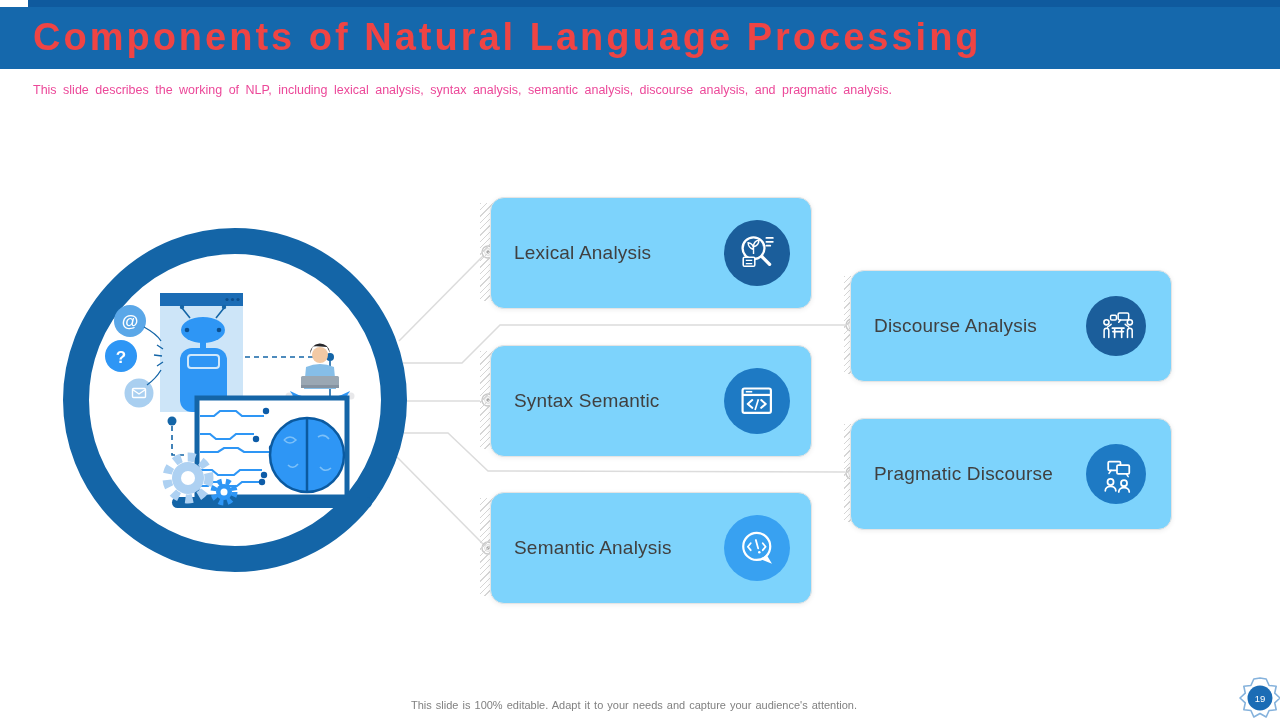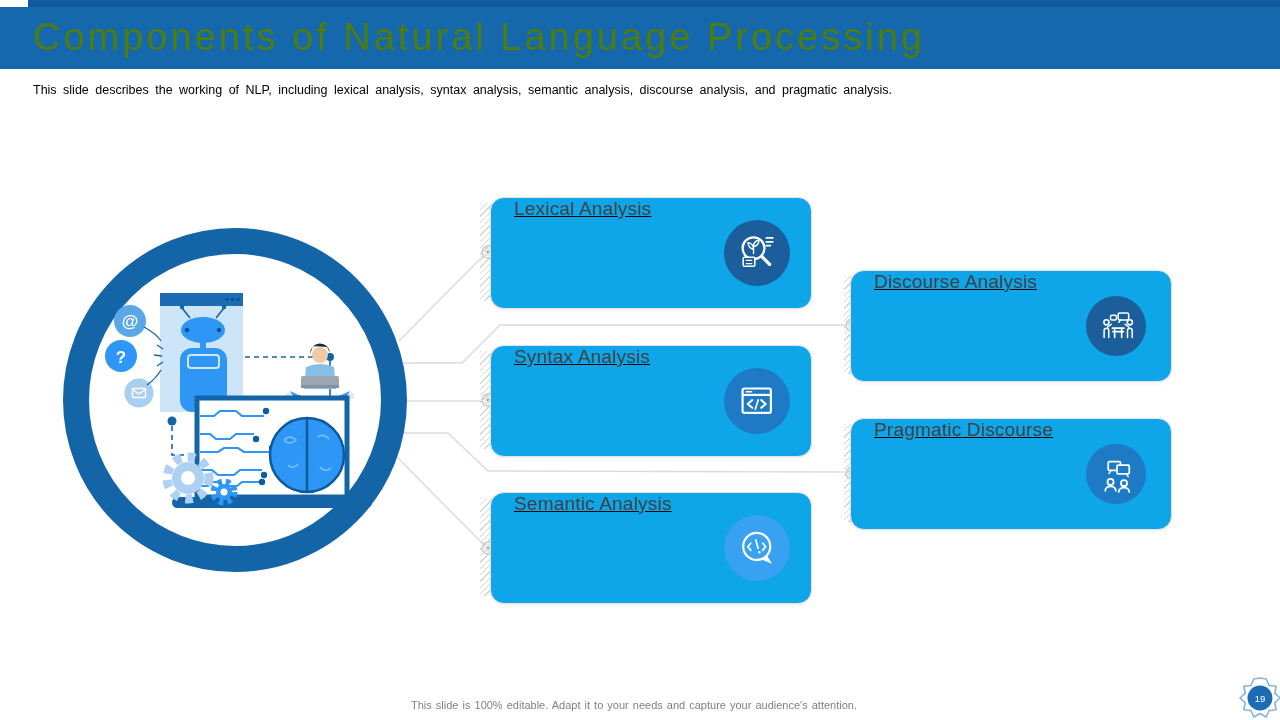--- a/index.html
+++ b/index.html
@@ -2,30 +2,30 @@
 <html><head>
 <meta charset="utf-8">
 <style>
   html,body{margin:0;padding:0;background:#fff;}
   #slide{position:relative;width:1280px;height:720px;background:#ffffff;overflow:hidden;
          font-family:"Liberation Sans", sans-serif;}
   
   .hdr-strip{position:absolute;left:28px;right:0;top:0;height:7px;background:#0f5a9e;}
   .hdr-bar{position:absolute;left:0;right:0;top:7px;height:62px;background:#1568ac;}
   .hdr-title{position:absolute;left:33px;top:7px;height:50px;line-height:60px;
-             font-size:38px;font-weight:400;letter-spacing:3px;color:#4d7c0f;white-space:nowrap;}
-  .subtitle{position:absolute;left:33px;top:83px;font-size:12.5px;color:#000000;word-spacing:3px;}
+             font-size:38px;font-weight:700;letter-spacing:3px;color:#ef4444;white-space:nowrap;}
+  .subtitle{position:absolute;left:33px;top:83px;font-size:12.5px;color:#ec4899;word-spacing:3px;}
   
   #wires{position:absolute;left:0;top:0;z-index:0;}
   
   .hatch{position:absolute;width:13px;z-index:1;
          background:repeating-linear-gradient(135deg,#d6d6d6 0 1px,transparent 1px 4.5px);}
   
-  .card{position:absolute;width:320px;height:110px;background:#0ea5e9;border:1px solid #e4e4e4;
-        border-radius:14px;box-shadow:0 1px 5px rgba(0,0,0,0.07);z-index:2;display:flex;text-decoration:underline;}
+  .card{position:absolute;width:320px;height:110px;background:#7dd3fc;border:1px solid #e4e4e4;
+        border-radius:14px;box-shadow:0 1px 5px rgba(0,0,0,0.07);z-index:2;display:flex;align-items:center;}
   .card-label{font-size:19px;color:#404040;letter-spacing:0.2px;padding-left:23px;}
   .icon-circle{position:absolute;border-radius:50%;display:flex;align-items:center;justify-content:center;}
   .ic-left{width:66px;height:66px;left:233px;top:22px;}
   .ic-right{width:60px;height:60px;left:235px;top:25px;}
   .icon-circle svg{width:78%;height:78%;}
   
   .footer-note{position:absolute;left:0;right:12px;top:699px;text-align:center;font-size:11px;color:#818181;word-spacing:1px;}
   .badge{position:absolute;left:1234px;top:672px;width:52px;height:52px;z-index:3;}
   .illus{position:absolute;left:40px;top:215px;z-index:1;}
 </style>
@@ -185,21 +185,21 @@
         <path d="M24 23 L30 29" stroke-width="2.6" stroke-linecap="round"></path>
         <path d="M17.5 21 v-6 M17.5 17.5 c-3,-1 -4.2,-3 -4.2,-5.2 c3,0.3 4.2,2.2 4.2,5.2 M17.5 15.5 c3,-1 4.2,-3 4.2,-5.2 c-3,0.3 -4.2,2.2 -4.2,5.2" stroke-width="1.1"></path>
         <rect x="9.5" y="23.5" width="9" height="7" rx="1" stroke-width="1.2" fill="#1b5e9b"></rect>
         <path d="M11.5 26 h5 M11.5 28.5 h5" stroke-width="1"></path>
         <path d="M27.5 8.5 h5 M27.5 11.5 h5 M27.5 14.5 h3" stroke-width="1.4" stroke-linecap="round"></path>
       </svg>
     </span>
   </div>
 
   <div class="card" style="left:490px;top:345px;">
-    <span class="card-label">Syntax Analysis</span>
+    <span class="card-label">Syntax Semantic</span>
     <span class="icon-circle ic-left" style="background:#1e7ac4;">
       <svg viewBox="0 0 40 40" fill="none" stroke="#fff">
         <rect x="9" y="10.5" width="22" height="19" rx="1.5" stroke-width="1.7"></rect>
         <path d="M9 15.5 h22" stroke-width="1.7"></path>
         <path d="M11.5 13 h5" stroke-width="1.2"></path>
         <path d="M16.5 19.5 l-3.5,3 3.5,3 M23.5 19.5 l3.5,3 -3.5,3" stroke-width="1.6" stroke-linecap="round" stroke-linejoin="round"></path>
         <path d="M21.3 18.8 l-2.6,8.4" stroke-width="1.3"></path>
       </svg>
     </span>
   </div>

